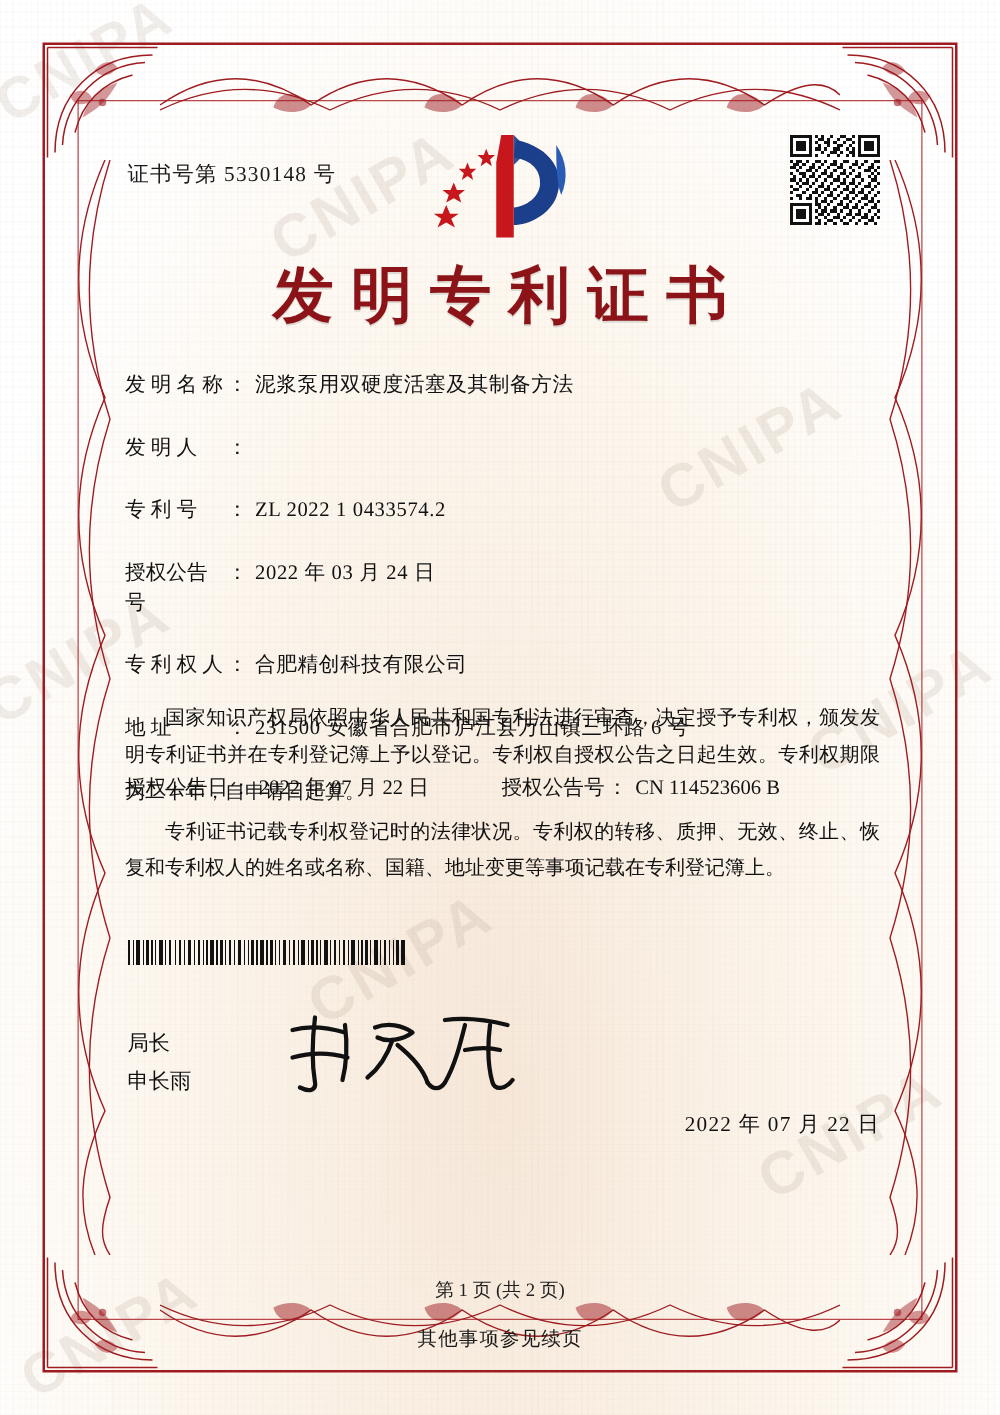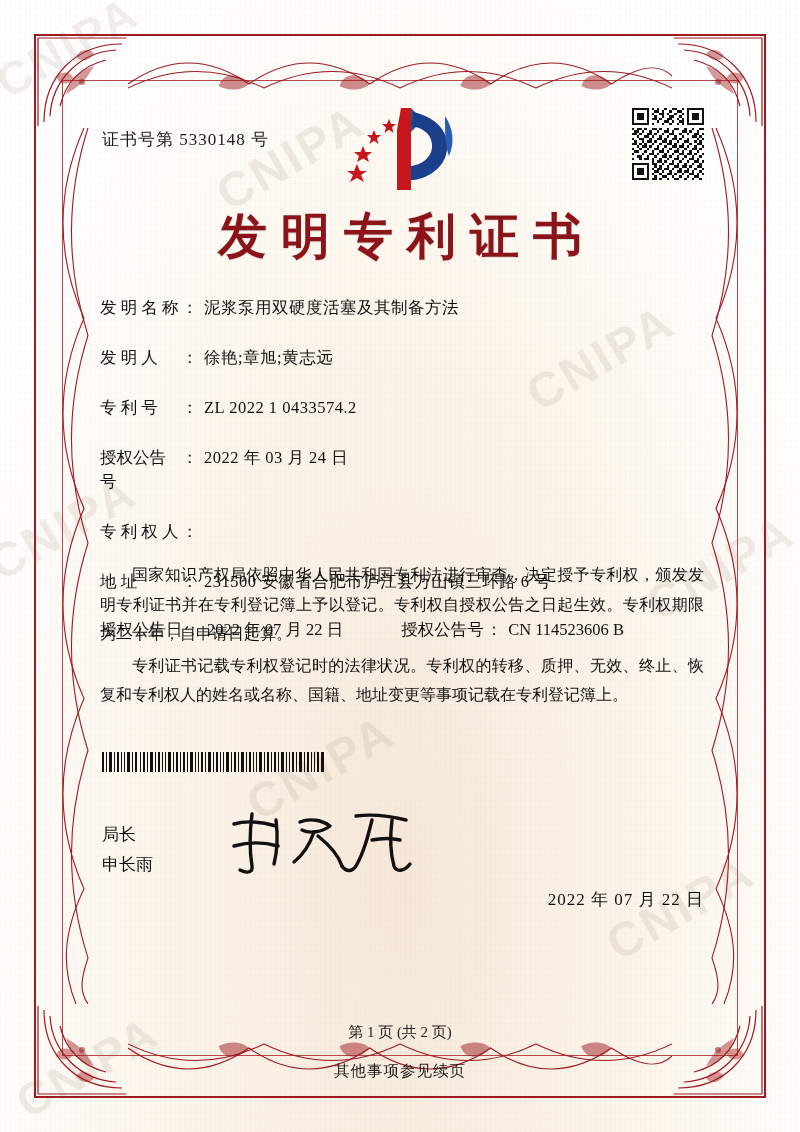--- a/index.html
+++ b/index.html
@@ -558,21 +558,20 @@
             <span class="colon">：</span>
         </span>
         <span class="val">泥浆泵用双硬度活塞及其制备方法</span>
       </div>
 
       <div class="row">
         <span class="lab">
           <span>发 明 人</span>
             <span class="colon">：</span>
         </span>
-        <span class="val">徐艳;章旭;黄志远</span>
       </div>
 
       <div class="row">
         <span class="lab">
           <span>专 利 号</span>
             <span class="colon">：</span>
         </span>
         <span class="val">ZL 2022 1 0433574.2</span>
       </div>
 
@@ -582,20 +581,21 @@
             <span class="colon">：</span>
         </span>
         <span class="val">2022 年 03 月 24 日</span>
       </div>
 
       <div class="row">
         <span class="lab">
           <span>专 利 权 人</span>
             <span class="colon">：</span>
         </span>
+        <span class="val">合肥精创科技有限公司</span>
       </div>
 
       <div class="row">
         <span class="lab">
           <span>地 址</span>
             <span class="colon">：</span>
         </span>
         <span class="val">231500 安徽省合肥市庐江县万山镇三环路 6 号</span>
       </div>
 

